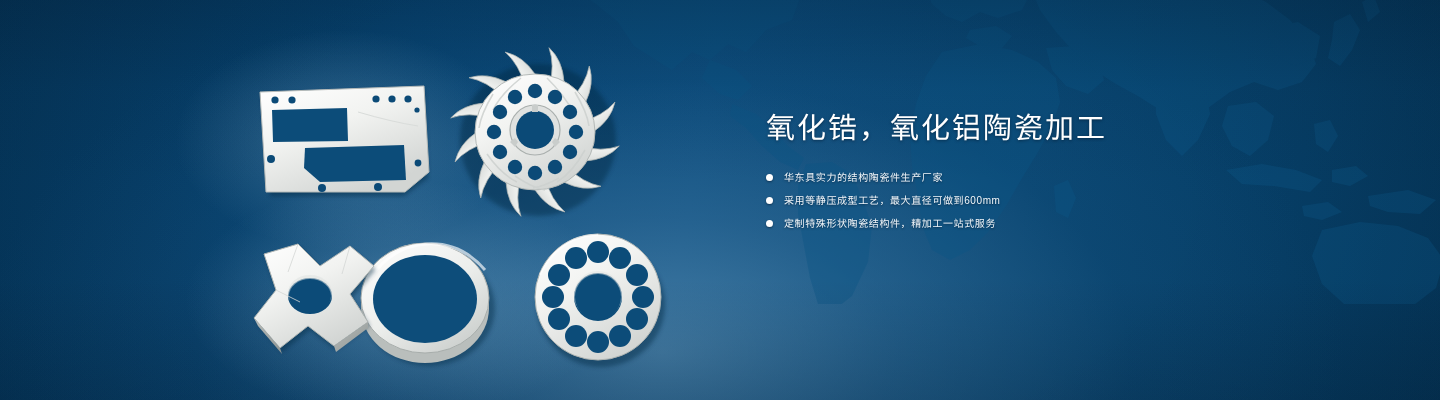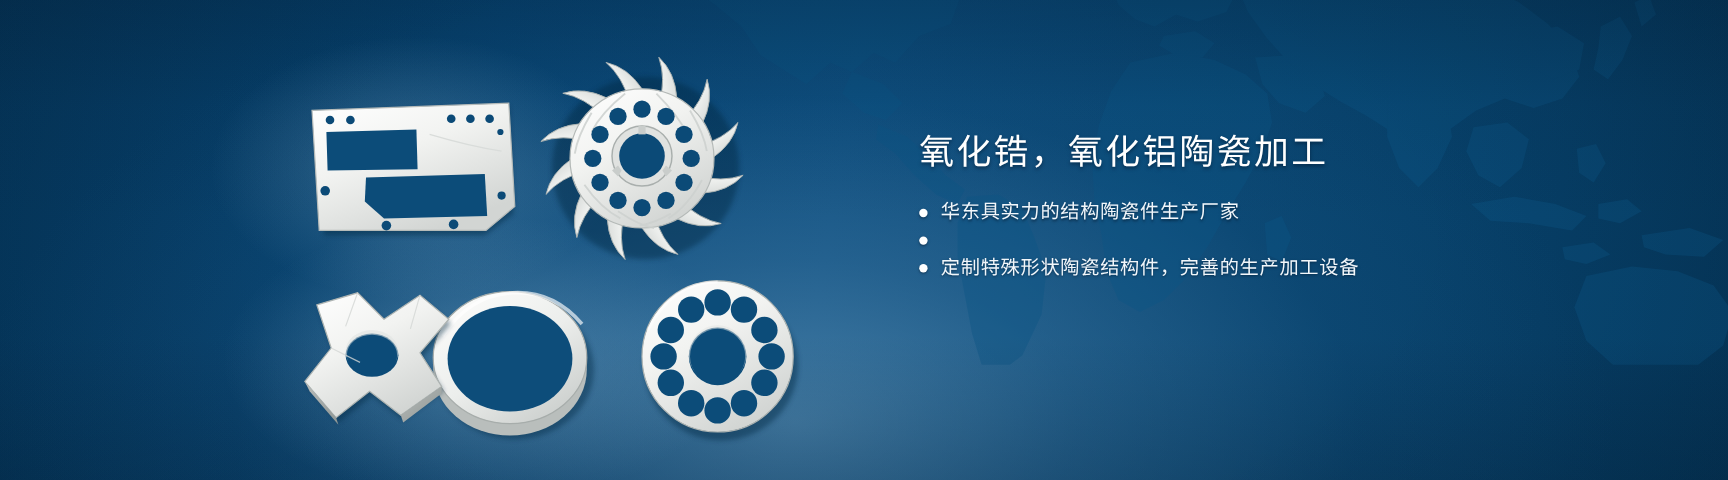--- a/index.html
+++ b/index.html
@@ -110,21 +110,21 @@
   .dot {
     flex: 0 0 auto;
     width: 7px;
     height: 7px;
     border-radius: 50%;
     background: #ffffff;
     margin-right: 11px;
     box-shadow: 0 1px 2px rgba(0,18,36,0.5);
   }
   .btext {
-    font-size: 16px;
+    font-size: 10px;
     line-height: 23px;
     letter-spacing: 0.6px;
     color: #f2f7fb;
     text-shadow: 0 1px 2px rgba(0,18,36,0.55);
     white-space: nowrap;
   }
 </style>
 </head>
 <body>
 
@@ -402,21 +402,22 @@
   <div class="copy">
     <h1 class="headline">氧化锆，氧化铝陶瓷加工</h1>
 
     <ul class="bullets">
       <li class="bullet">
         <span class="dot"></span>
         <span class="btext">华东具实力的结构陶瓷件生产厂家</span>
       </li>
       <li class="bullet">
         <span class="dot"></span>
+        <span class="btext">采用等静压成型工艺，最大直径可做到600mm</span>
       </li>
       <li class="bullet">
         <span class="dot"></span>
-        <span class="btext">定制特殊形状陶瓷结构件，完善的生产加工设备</span>
+        <span class="btext">定制特殊形状陶瓷结构件，精加工一站式服务</span>
       </li>
     </ul>
   </div>
 
 </div>
 
 </body></html>

